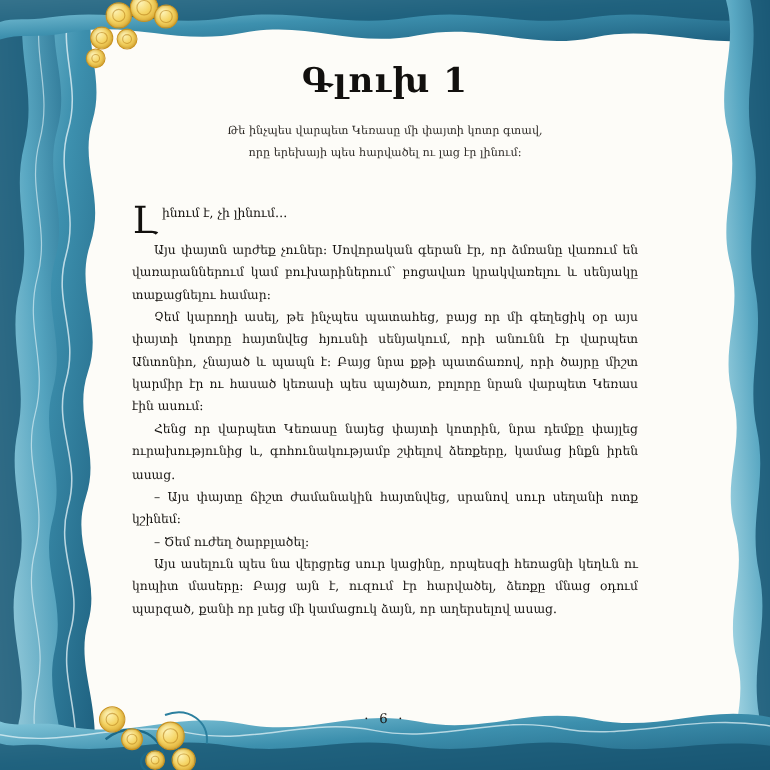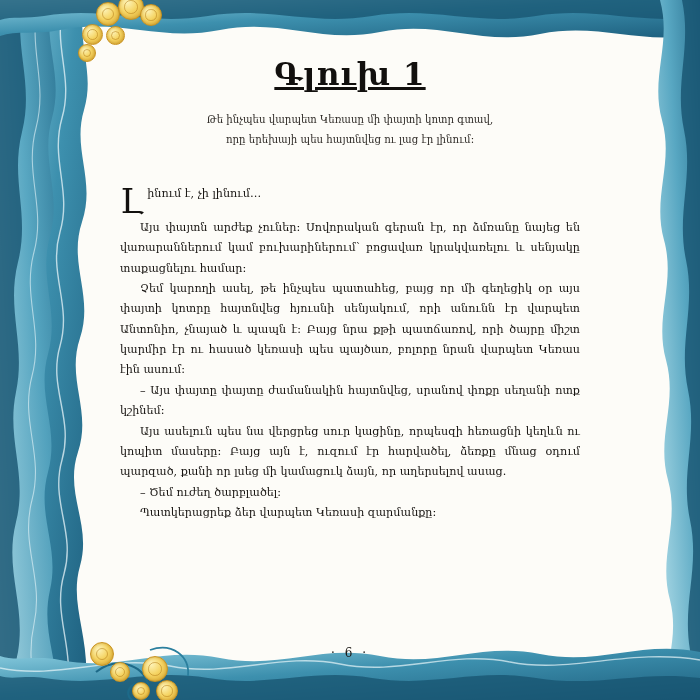--- a/index.html
+++ b/index.html
@@ -64,21 +64,20 @@
   }
 
   .chapter-title {
     text-align: center;
     font-size: 31px;
     letter-spacing: 1px;
     color: #12100e;
     margin-top: 22px;
     margin-bottom: 18px;
     font-family: "DejaVu Serif", serif;
-    text-decoration: underline;
   }
 
   .epigraph {
     text-align: center;
     font-size: 10.2px;
     line-height: 1.95;
     color: #2e2a26;
     margin: 16px auto 34px auto;
     width: 400px;
   }
@@ -195,33 +194,33 @@
     <div class="coin" style="left:70px; top:52px; width:20px; height:20px;"></div>
     <div class="coin" style="left:46px; top:54px; width:16px; height:16px;"></div>
   </div>
 
   <div class="content">
 
     <h1 class="chapter-title">Գլուխ 1</h1>
 
     <div class="epigraph">
       <span class="epigraph-line">Թե ինչպես վարպետ Կեռասը մի փայտի կոտր գտավ,</span>
-      <span class="epigraph-line">որը երեխայի պես հայտնվեց ու լաց էր լինում:</span>
+      <span class="epigraph-line">որը երեխայի պես հարվածել ու լաց էր լինում:</span>
     </div>
 
     <div class="body-text">
 
       <p class="para first-para">
         <span class="dropcap">Լ</span><span>ինում է, չի լինում…</span>
       </p>
 
-      <p class="para">Այս փայտն արժեք չուներ: Սովորական գերան էր, որ ձմռանը նայեց են վառարաններում կամ բուխարիներում՝ բոցավառ կրակվառելու և սենյակը տաքացնելու համար:</p>
+      <p class="para">Այս փայտն արժեք չուներ: Սովորական գերան էր, որ ձմռանը վառում են վառարաններում կամ բուխարիներում՝ բոցավառ կրակվառելու և սենյակը տաքացնելու համար:</p>
       <p class="para">Չեմ կարողի ասել, թե ինչպես պատահեց, բայց որ մի գեղեցիկ օր այս փայտի կոտրը հայտնվեց հյուսնի սենյակում, որի անունն էր վարպետ Անտոնիո, չնայած և պապն է: Բայց նրա քթի պատճառով, որի ծայրը միշտ կարմիր էր ու հասած կեռասի պես պայծառ, բոլորը նրան վարպետ Կեռաս էին ասում:</p>
-      <p class="para">– Այս փայտը փայտը ժամանակին հայտնվեց, սրանով փոքր սեղանի ոտք կշինեմ:</p>
+      <p class="para">Հենց որ վարպետ Կեռասը նայեց փայտի կոտրին, նրա դեմքը փայլեց ուրախությունից և, գոհունակությամբ շփելով ձեռքերը, կամաց ինքն իրեն ասաց.</p>
+      <p class="para">– Այս փայտը ճիշտ ժամանակին հայտնվեց, սրանով սուր սեղանի ոտք կշինեմ:</p>
+      <p class="para">– Ծեմ ուժեղ ծարբլածել:</p>
       <p class="para">Այս ասելուն պես նա վերցրեց սուր կացինը, որպեսզի հեռացնի կեղևն ու կոպիտ մասերը: Բայց այն է, ուզում էր հարվածել, ձեռքը մնաց օդում պարզած, քանի որ լսեց մի կամացուկ ձայն, որ աղերսելով ասաց.</p>
-      <p class="para">– Ծեմ ուժեղ ծարբլածել:</p>
-      <p class="para">Պատկերացրեք ձեր վարպետ Կեռասի զարմանքը:</p>
 
     </div>
 
     <div class="folio">· 6 ·</div>
   </div>
 </div>
 
 </body></html>

